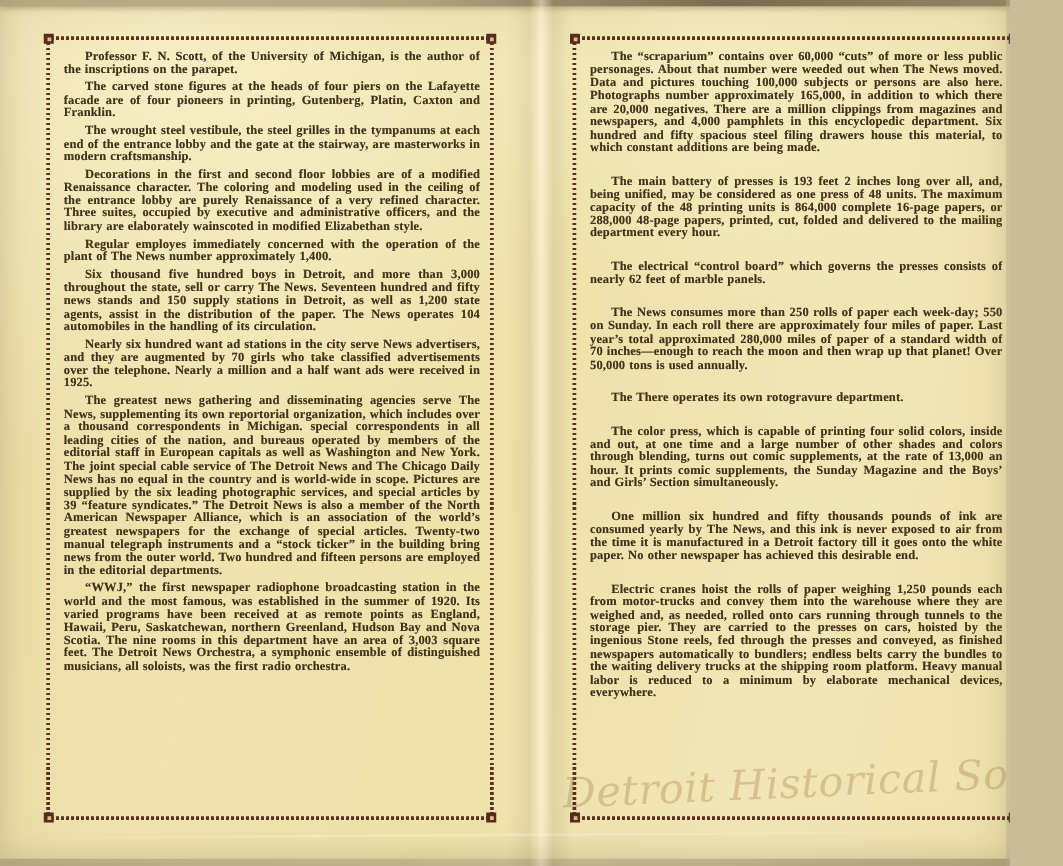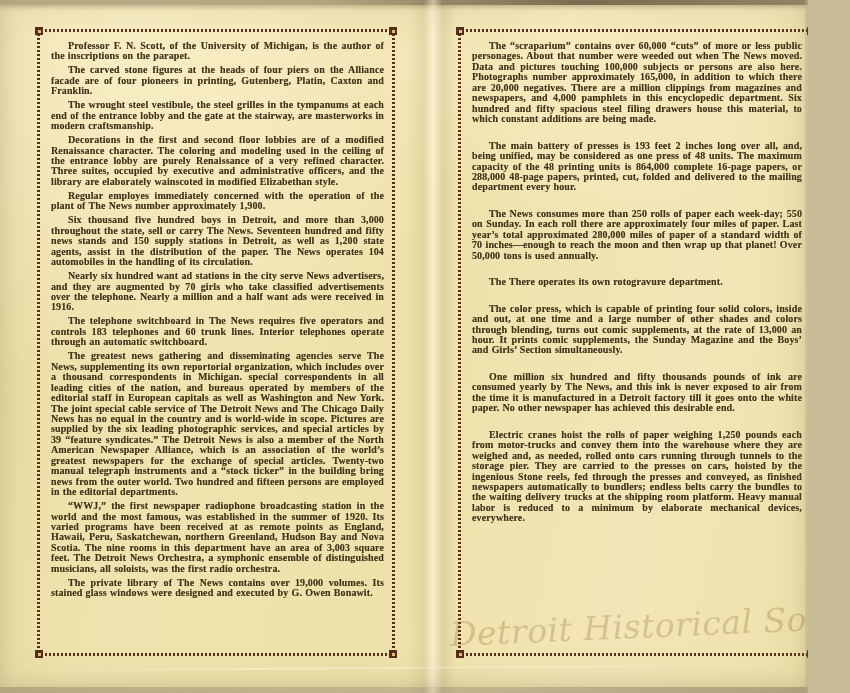--- a/index.html
+++ b/index.html
@@ -64,43 +64,42 @@
   <div class="crease"></div>
 
   <section class="page left">
     <div class="frame">
       <i class="corner tl"></i>
       <i class="corner tr"></i>
       <i class="corner bl"></i>
       <i class="corner br"></i>
       <div class="page-text">
           <p class="para">Professor F. N. Scott, of the University of Michigan, is the author of the inscriptions on the parapet.</p>
-          <p class="para">The carved stone figures at the heads of four piers on the Alliance facade are of four pioneers in printing, Gutenberg, Platin, Caxton and Franklin.</p>
+          <p class="para">The carved stone figures at the heads of four piers on the Lafayette facade are of four pioneers in printing, Gutenberg, Platin, Caxton and Franklin.</p>
           <p class="para">The wrought steel vestibule, the steel grilles in the tympanums at each end of the entrance lobby and the gate at the stairway, are masterworks in modern craftsmanship.</p>
           <p class="para">Decorations in the first and second floor lobbies are of a modified Renaissance character. The coloring and modeling used in the ceiling of the entrance lobby are purely Renaissance of a very refined character. Three suites, occupied by executive and administrative officers, and the library are elaborately wainscoted in modified Elizabethan style.</p>
-          <p class="para">Regular employes immediately concerned with the operation of the plant of The News number approximately 1,900.</p>
+          <p class="para">Regular employes immediately concerned with the operation of the plant of The News number approximately 1,400.</p>
           <p class="para">Six thousand five hundred boys in Detroit, and more than 3,000 throughout the state, sell or carry The News. Seventeen hundred and fifty news stands and 150 supply stations in Detroit, as well as 1,200 state agents, assist in the distribution of the paper. The News operates 104 automobiles in the handling of its circulation.</p>
-          <p class="para">Nearly six hundred want ad stations in the city serve News advertisers, and they are augmented by 70 girls who take classified advertisements over the telephone. Nearly a million and a half want ads were received in 1916.</p>
-          <p class="para">The telephone switchboard in The News requires five operators and controls 183 telephones and 60 trunk lines. Interior telephones operate through an automatic switchboard.</p>
+          <p class="para">Nearly six hundred want ad stations in the city serve News advertisers, and they are augmented by 70 girls who take classified advertisements over the telephone. Nearly a million and a half want ads were received in 1925.</p>
           <p class="para">The greatest news gathering and disseminating agencies serve The News, supplementing its own reportorial organization, which includes over a thousand correspondents in Michigan. special correspondents in all leading cities of the nation, and bureaus operated by members of the editorial staff in European capitals as well as Washington and New York. The joint special cable service of The Detroit News and The Chicago Daily News has no equal in the country and is world-wide in scope. Pictures are supplied by the six leading photographic services, and special articles by 39 “feature syndicates.” The Detroit News is also a member of the North American Newspaper Alliance, which is an association of the world’s greatest newspapers for the exchange of special articles. Twenty-two manual telegraph instruments and a “stock ticker” in the building bring news from the outer world. Two hundred and fifteen persons are employed in the editorial departments.</p>
           <p class="para">“WWJ,” the first newspaper radiophone broadcasting station in the world and the most famous, was established in the summer of 1920. Its varied programs have been received at as remote points as England, Hawaii, Peru, Saskatchewan, northern Greenland, Hudson Bay and Nova Scotia. The nine rooms in this department have an area of 3,003 square feet. The Detroit News Orchestra, a symphonic ensemble of distinguished musicians, all soloists, was the first radio orchestra.</p>
-          <p class="para">The private library of The News contains over 19,000 volumes. Its stained glass windows were designed and executed by G. Owen Bonawit.</p>
         </div>
     </div>
   </section>
 
   <section class="page right">
     <div class="frame">
       <i class="corner tl"></i>
       <i class="corner tr"></i>
       <i class="corner bl"></i>
       <i class="corner br"></i>
       <div class="page-text">
           <p class="para">The “scraparium” contains over 60,000 “cuts” of more or less public personages. About that number were weeded out when The News moved. Data and pictures touching 100,000 subjects or persons are also here. Photographs number approximately 165,000, in addition to which there are 20,000 negatives. There are a million clippings from magazines and newspapers, and 4,000 pamphlets in this encyclopedic department. Six hundred and fifty spacious steel filing drawers house this material, to which constant additions are being made.</p>
           <p class="para">The main battery of presses is 193 feet 2 inches long over all, and, being unified, may be considered as one press of 48 units. The maximum capacity of the 48 printing units is 864,000 complete 16-page papers, or 288,000 48-page papers, printed, cut, folded and delivered to the mailing department every hour.</p>
+          <p class="para">The electrical “control board” which governs the presses consists of nearly 62 feet of marble panels.</p>
           <p class="para">The News consumes more than 250 rolls of paper each week-day; 550 on Sunday. In each roll there are approximately four miles of paper. Last year’s total approximated 280,000 miles of paper of a standard width of 70 inches—enough to reach the moon and then wrap up that planet! Over 50,000 tons is used annually.</p>
           <p class="para">The There operates its own rotogravure department.</p>
           <p class="para">The color press, which is capable of printing four solid colors, inside and out, at one time and a large number of other shades and colors through blending, turns out comic supplements, at the rate of 13,000 an hour. It prints comic supplements, the Sunday Magazine and the Boys’ and Girls’ Section simultaneously.</p>
           <p class="para">One million six hundred and fifty thousands pounds of ink are consumed yearly by The News, and this ink is never exposed to air from the time it is manufactured in a Detroit factory till it goes onto the white paper. No other newspaper has achieved this desirable end.</p>
           <p class="para">Electric cranes hoist the rolls of paper weighing 1,250 pounds each from motor-trucks and convey them into the warehouse where they are weighed and, as needed, rolled onto cars running through tunnels to the storage pier. They are carried to the presses on cars, hoisted by the ingenious Stone reels, fed through the presses and conveyed, as finished newspapers automatically to bundlers; endless belts carry the bundles to the waiting delivery trucks at the shipping room platform. Heavy manual labor is reduced to a minimum by elaborate mechanical devices, everywhere.</p>
         </div>
     </div>
     <div class="watermark">Detroit Historical Society</div>
   </section>
 

